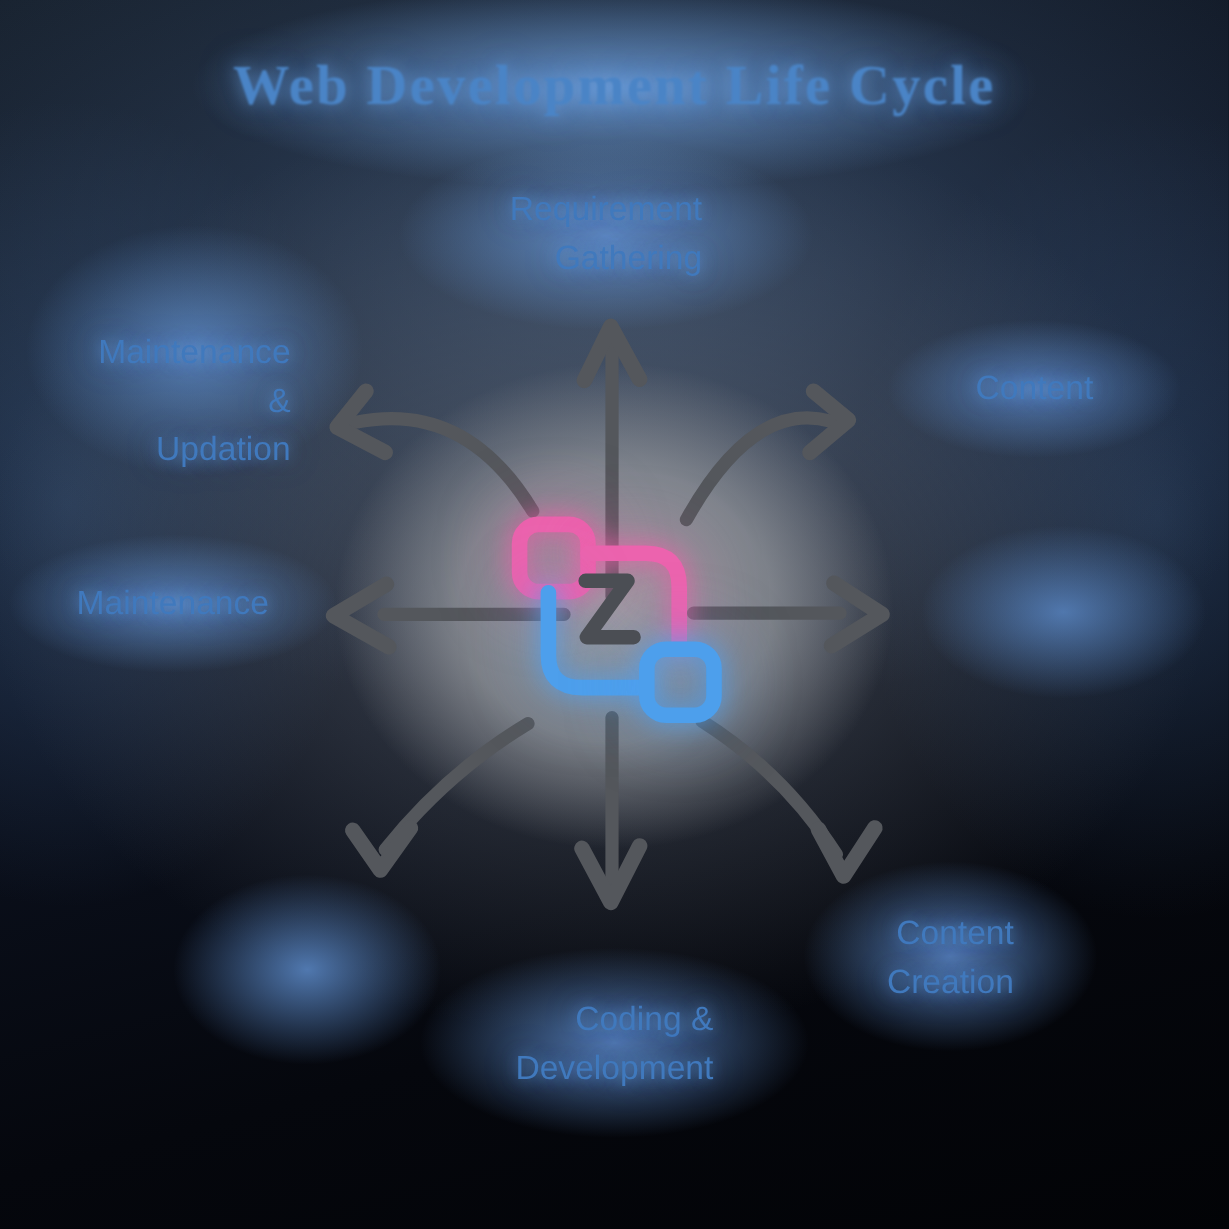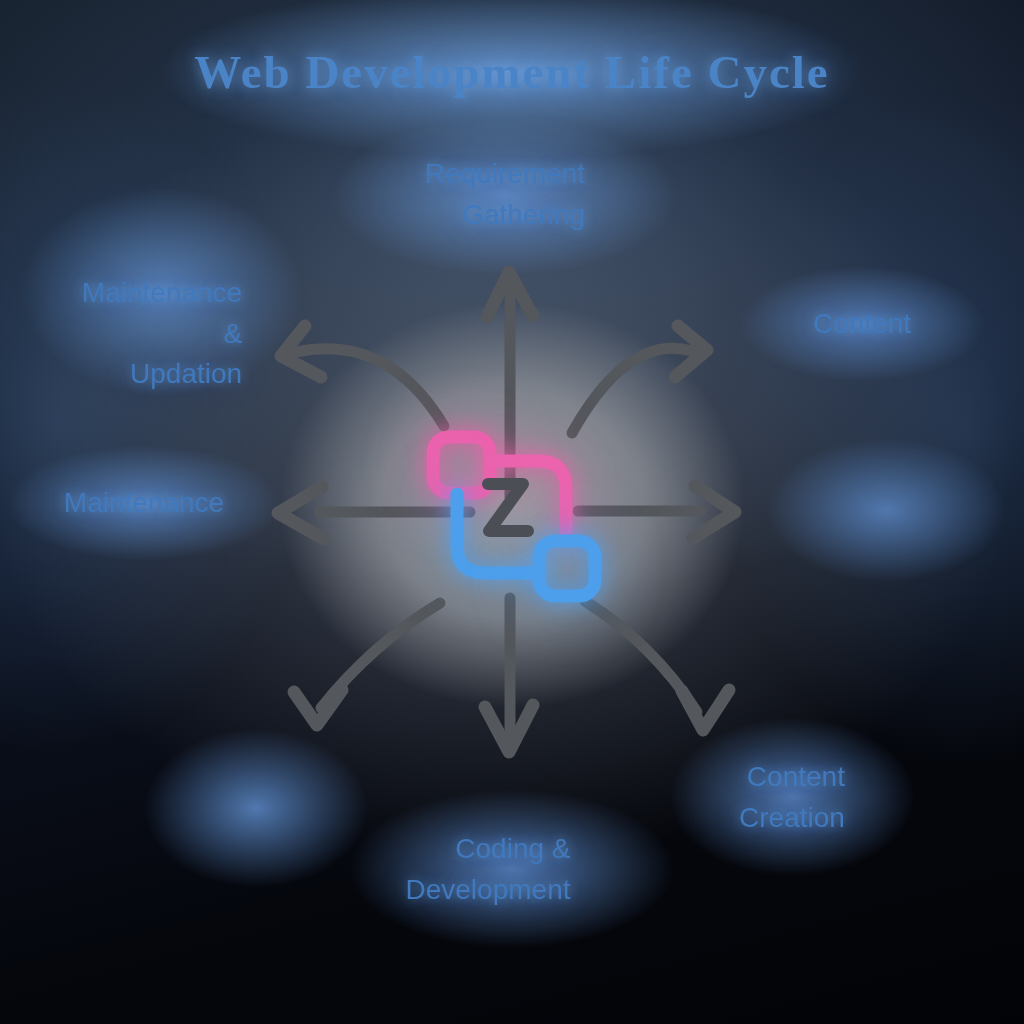--- a/index.html
+++ b/index.html
@@ -56,21 +56,21 @@
     color:#4079bd;text-align:right;white-space:pre-line;
     text-shadow:0 0 12px rgba(110,165,235,0.6), 0 0 30px rgba(85,140,210,0.45);
     filter:blur(0.55px);
   }
   .pos-top{left:505px;top:195px;}
   .pos-top-left{left:162px;top:293px;margin-top:41px;}
   .pos-top-right{left:862px;top:324px;}
   .pos-left{left:144px;top:503px;}
   .pos-right{left:886px;top:510px;}
   .pos-bottom-left{left:256px;top:808px;}
-  .pos-bottom{left:488px;top:870px;}
+  .pos-bottom{left:512px;top:870px;}
   .pos-bottom-right{left:792px;top:798px;}
   .overlay{position:absolute;left:0;top:0;}
   .arrow{stroke:#54575c;fill:none;stroke-linecap:round;stroke-linejoin:round;}
   .arrow-shaft{stroke-width:11;}
   .arrow-head{stroke-width:13;}
   .arrows{filter:blur(0.4px);}
   .icon-pink{stroke:#ec63ae;fill:none;stroke-width:13;stroke-linecap:round;
     filter:drop-shadow(0 0 10px rgba(240,95,170,0.85)) drop-shadow(0 0 26px rgba(240,95,170,0.5));}
   .icon-blue{stroke:#4d9fec;fill:none;stroke-width:13;stroke-linecap:round;
     filter:drop-shadow(0 0 10px rgba(80,160,240,0.85)) drop-shadow(0 0 26px rgba(80,160,240,0.5));}

